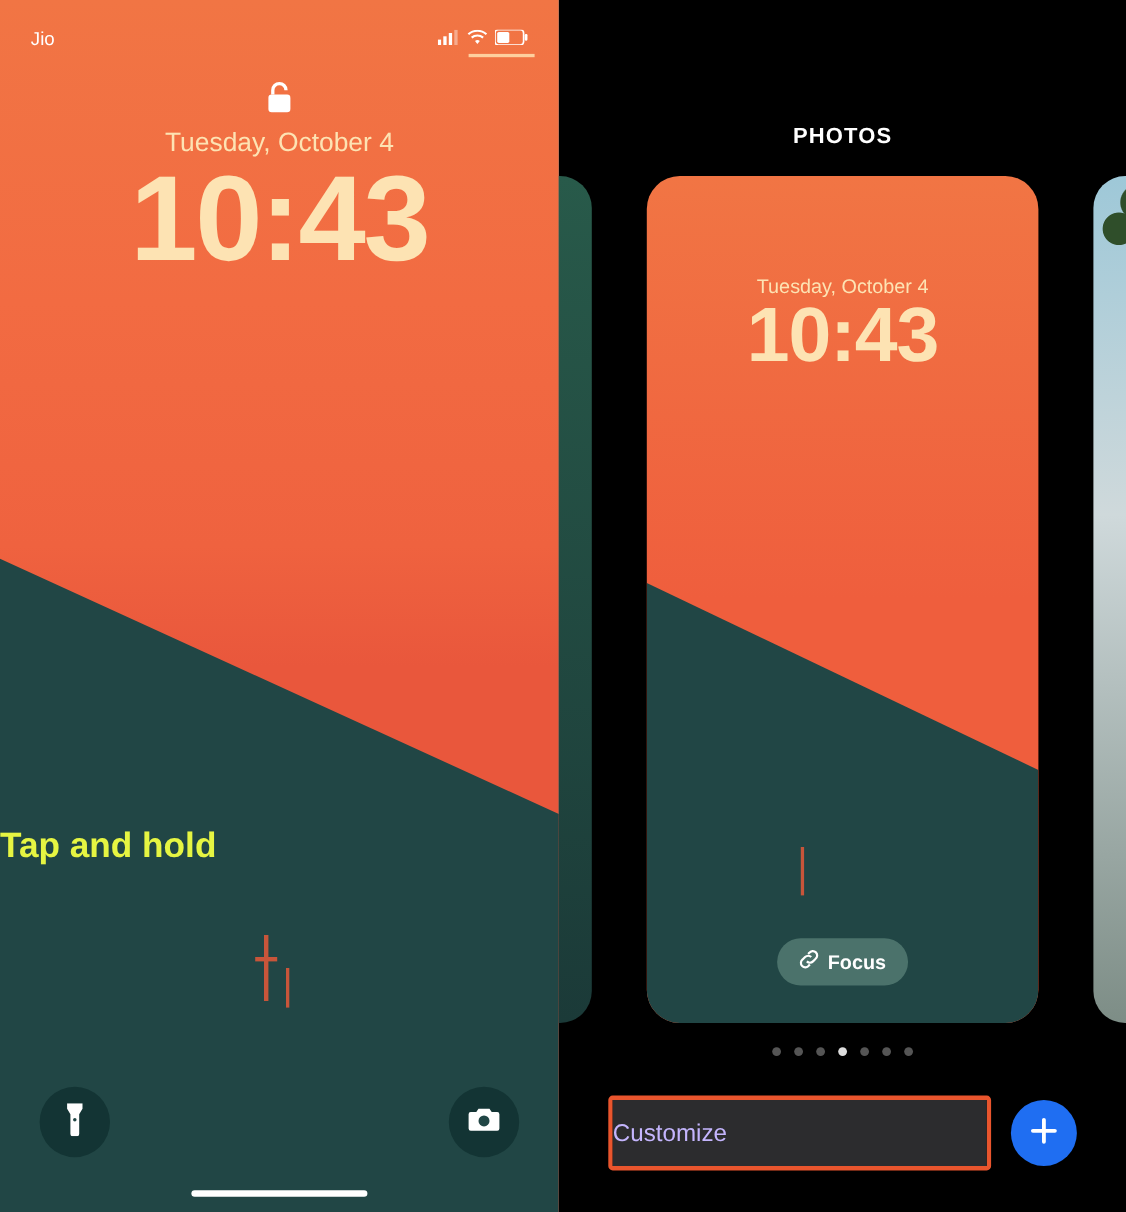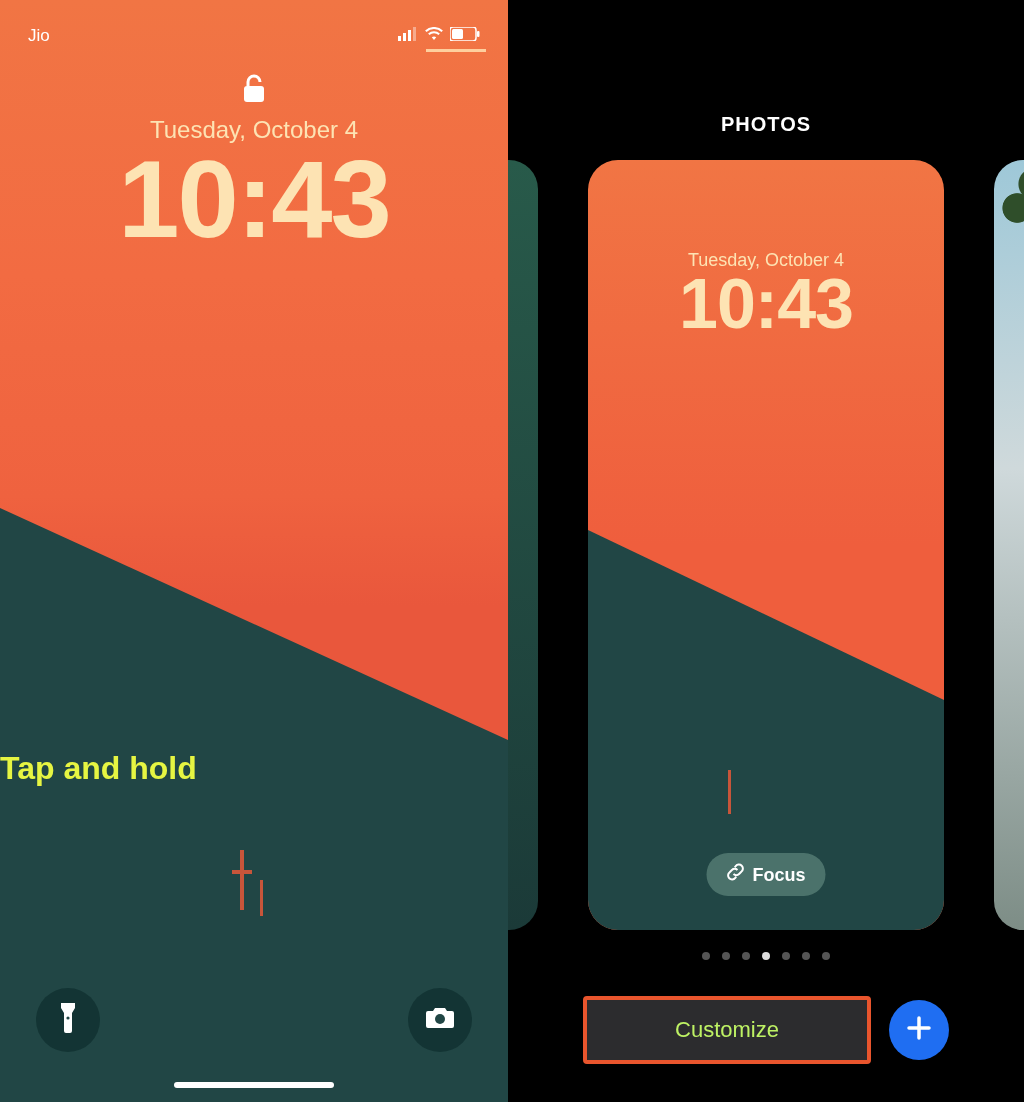--- a/index.html
+++ b/index.html
@@ -170,24 +170,24 @@
   .bottom-row {
     position:absolute; left:0; right:0; bottom:38px;
     display:flex; justify-content:center; align-items:center; gap:18px;
   }
   .customize-wrap {
     border: 4px solid #e9552d;
     border-radius: 4px;
     padding: 0;
   }
   .customize-btn {
-    width: 280px; height: 60px;
+    width: 340px; height: 60px;
     background:#2c2c2e;
-    color:#bef264; font-size:22px; font-weight:500;
-    display:flex; align-items:center; justify-content:center;
+    color:#c4b5fd; font-size:22px; font-weight:500;
+    display:flex; align-items:center; justify-content:flex-start;
     border-radius: 0;
   }
   .add-btn {
     width:60px; height:60px; border-radius:50%;
     background:#1f6ef2;
     display:flex; align-items:center; justify-content:center;
   }
 </style>
 </head>
 <body>

